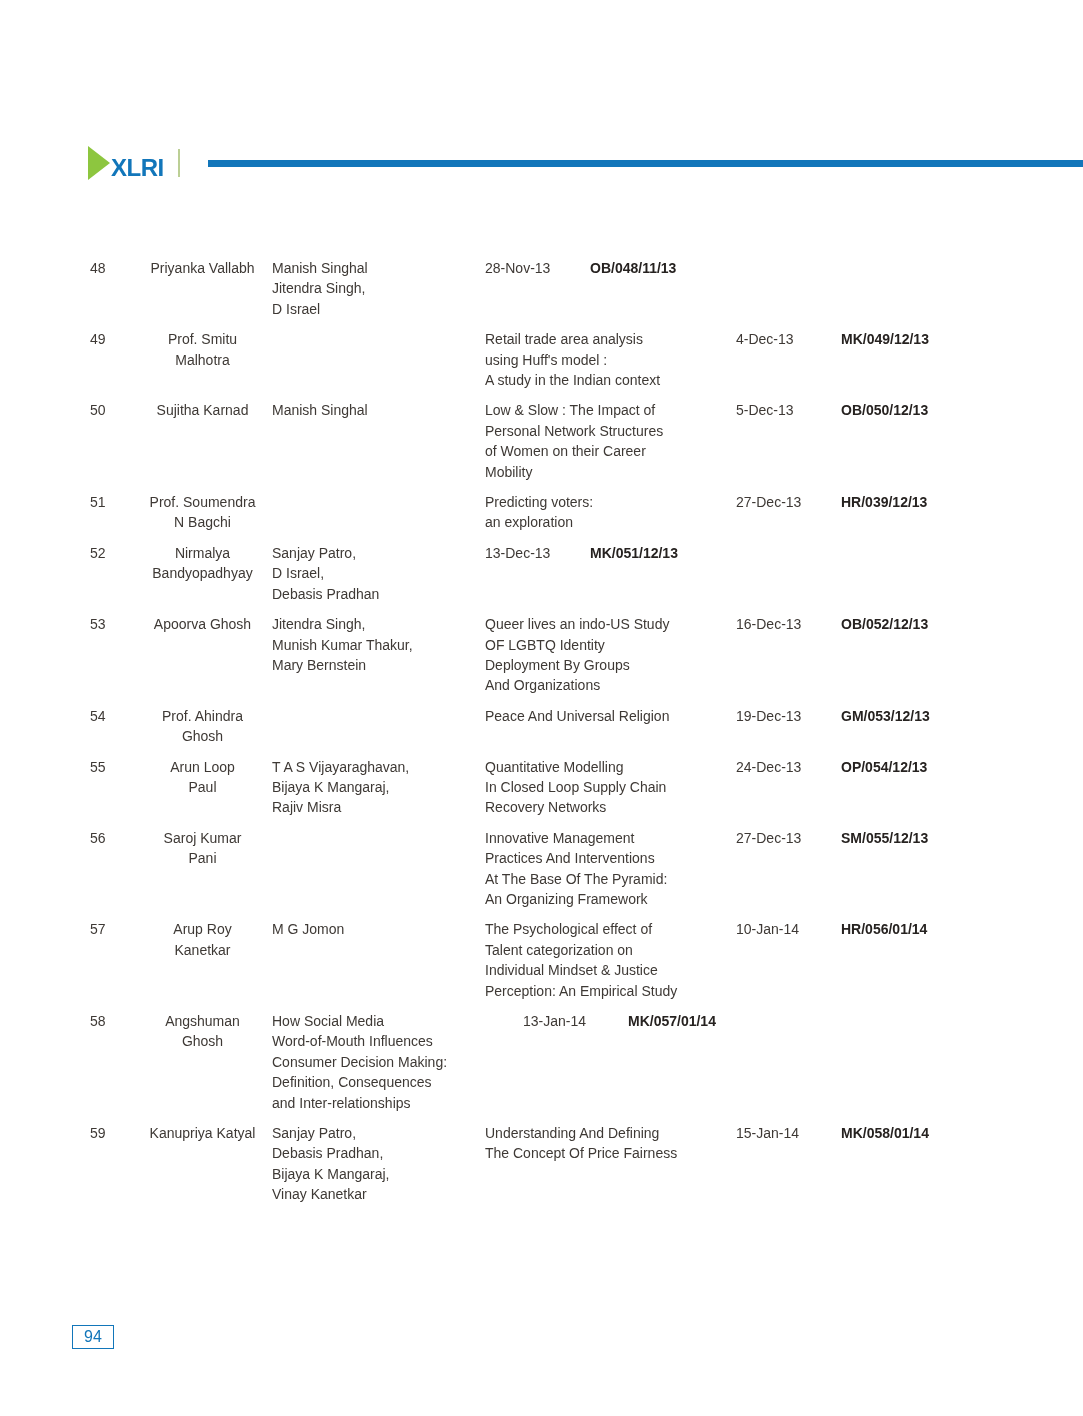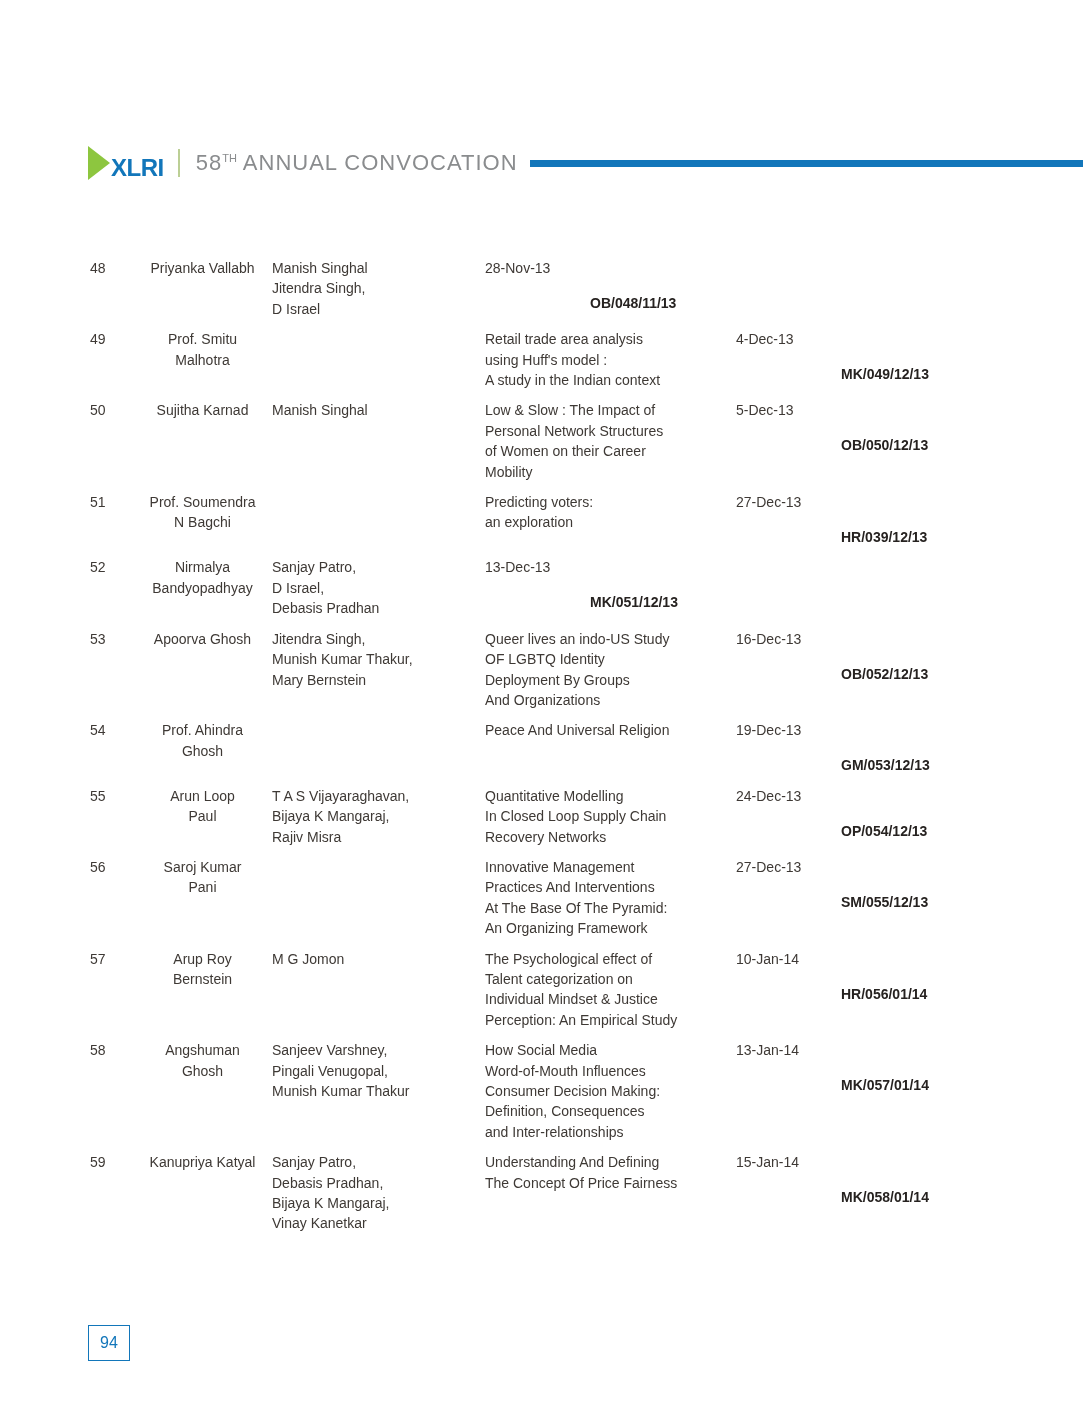--- a/index.html
+++ b/index.html
@@ -87,46 +87,44 @@
   .cell{ white-space:pre-line; }
   .c-no{ width:43px; flex:0 0 auto; }
   .c-presenter{ width:139px; flex:0 0 auto;text-align:center; }
   .c-coauthors{ width:213px; flex:0 0 auto; }
   .c-title{ width:251px; flex:0 0 auto; }
   .c-date{ width:105px; flex:0 0 auto; }
   .c-code{
     width:161px; flex:0 0 auto;
     font-weight:bold;
     color:var(--code-text);
-    margin-top:35px;
   }
   
   .page-num-box{
     position:absolute;
-    left:88px; top:1325px;
-    width:42px; height:36px;
+    left:72px; top:1325px;
+    width:42px; height:24px;
     border:1.5px solid var(--brand-blue);
     color:var(--brand-blue);
     font-size:16px;
     display:flex;
     align-items:center;
     justify-content:center;
     box-sizing:border-box;
   }
 </style>
 </head>
 <body>
 
 <div class="page">
 
   <div class="header">
     <div class="tri"></div>
     <div class="logo">XLRI</div>
     <div class="hsep"></div>
-    <div class="htitle"><span>58</span><sup>TH</sup><span class="rest">ANNUAL CONVOCATION</span></div>
     <div class="hrule"></div>
   </div>
 
   <div class="papers">
     <div class="table-row">
       <div class="cell c-no">48</div>
       <div class="cell c-presenter">Priyanka Vallabh</div>
       <div class="cell c-coauthors">Manish Singhal
 Jitendra Singh,
 D Israel</div>
@@ -227,37 +225,34 @@
 Practices And Interventions
 At The Base Of The Pyramid:
 An Organizing Framework</div>
       <div class="cell c-date">27-Dec-13</div>
       <div class="cell c-code">SM/055/12/13</div>
     </div>
 
     <div class="table-row">
       <div class="cell c-no">57</div>
       <div class="cell c-presenter">Arup Roy
-Bernstein</div>
+Kanetkar</div>
       <div class="cell c-coauthors">M G Jomon</div>
       <div class="cell c-title">The Psychological effect of
 Talent categorization on
 Individual Mindset &amp; Justice
 Perception: An Empirical Study</div>
       <div class="cell c-date">10-Jan-14</div>
       <div class="cell c-code">HR/056/01/14</div>
     </div>
 
     <div class="table-row">
       <div class="cell c-no">58</div>
       <div class="cell c-presenter">Angshuman
 Ghosh</div>
-      <div class="cell c-coauthors">Sanjeev Varshney,
-Pingali Venugopal,
-Munish Kumar Thakur</div>
       <div class="cell c-title">How Social Media
 Word-of-Mouth Influences
 Consumer Decision Making:
 Definition, Consequences
 and Inter-relationships</div>
       <div class="cell c-date">13-Jan-14</div>
       <div class="cell c-code">MK/057/01/14</div>
     </div>
 
     <div class="table-row">

